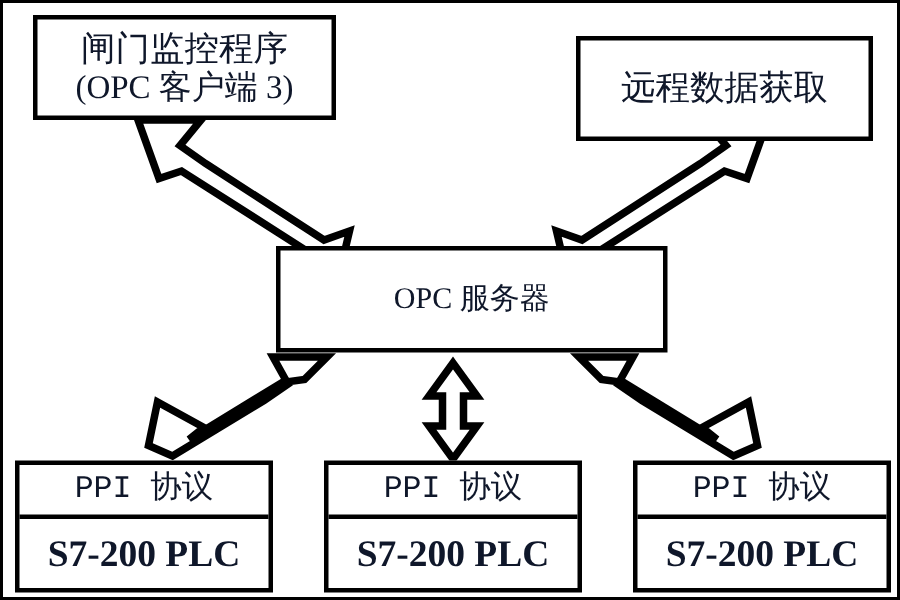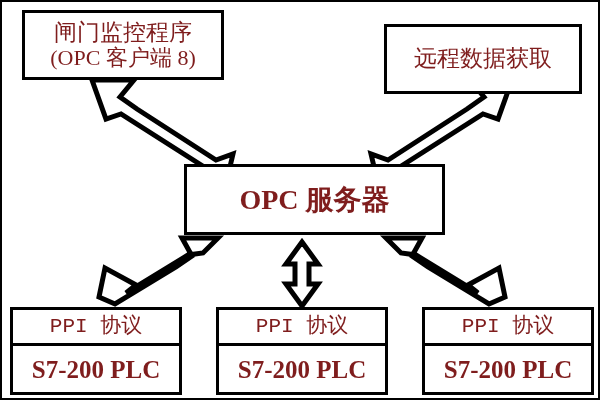--- a/index.html
+++ b/index.html
@@ -10,21 +10,21 @@
   }
   #diagram-root {
     position: relative;
     width: 600px;
     height: 400px;
     background: #ffffff;
     box-sizing: border-box;
     border: 2px solid #000000;
     overflow: hidden;
     font-family: "Liberation Serif", "DejaVu Serif", serif;
-    color: #7f1d1d;
+    color: #0f172a;
   }
   .arrow-layer {
     position: absolute;
     left: 0;
     top: 0;
     width: 600px;
     height: 400px;
     pointer-events: none;
   }
   .node-box {
@@ -46,21 +46,21 @@
   
   #client-1-box { left: 20px;  top: 8px;   width: 202px; height: 70px; }
   #client-2-box { left: 382px; top: 8px;   width: 198px; height: 70px; margin-top: 14px; }
   #client-1-box .node-line,
   #client-2-box .node-line { font-size: 23px; }
   #client-1-box .node-line.sub,
   #client-2-box .node-line.sub { font-size: 22px; }
 
   
   #server-box { left: 182px; top: 162px; width: 261px; height: 71px; }
-  #server-box .node-line.title { font-size: 28px; font-weight: bold; }
+  #server-box .node-line.title { font-size: 20px; }
   #server-box .node-line.sub   { font-size: 23px; }
 
   
   .plc-box {
     position: absolute;
     box-sizing: border-box;
     background: #ffffff;
     border: 3px solid #000000;
     display: flex;
     flex-direction: column;
@@ -118,21 +118,21 @@
     </g>
 
       plc 3 : diagonal down-right --&gt;
     <g>
       <polygon points="384,236 420,236 410,254 426,265 487,302 503,295 497,266 466,283 476,291 414,253 399,251" fill="#ffffff" stroke="#000000" stroke-width="5" stroke-linejoin="miter"></polygon>
     </g>
   </svg>
 
   <div class="node-box" id="client-1-box">
     <span class="node-line title">闸门监控程序</span>
-    <span class="node-line sub">(OPC 客户端 8)</span>
+    <span class="node-line sub">(OPC 客户端 3)</span>
   </div>
 
   <div class="node-box" id="client-2-box">
     <span class="node-line title">远程数据获取</span>
   </div>
 
   <div class="node-box" id="server-box">
     <span class="node-line title">OPC 服务器</span>
   </div>
 

